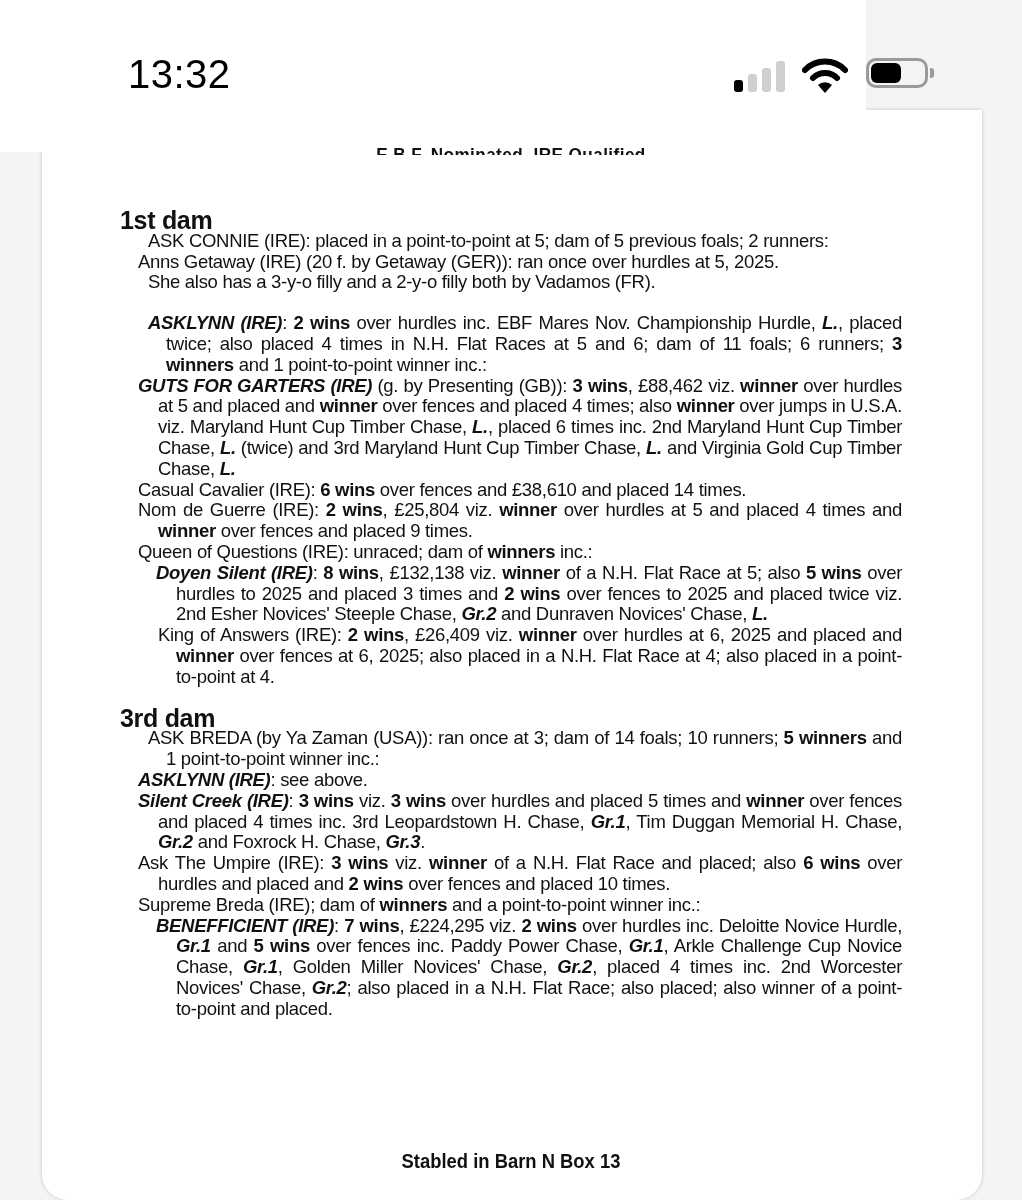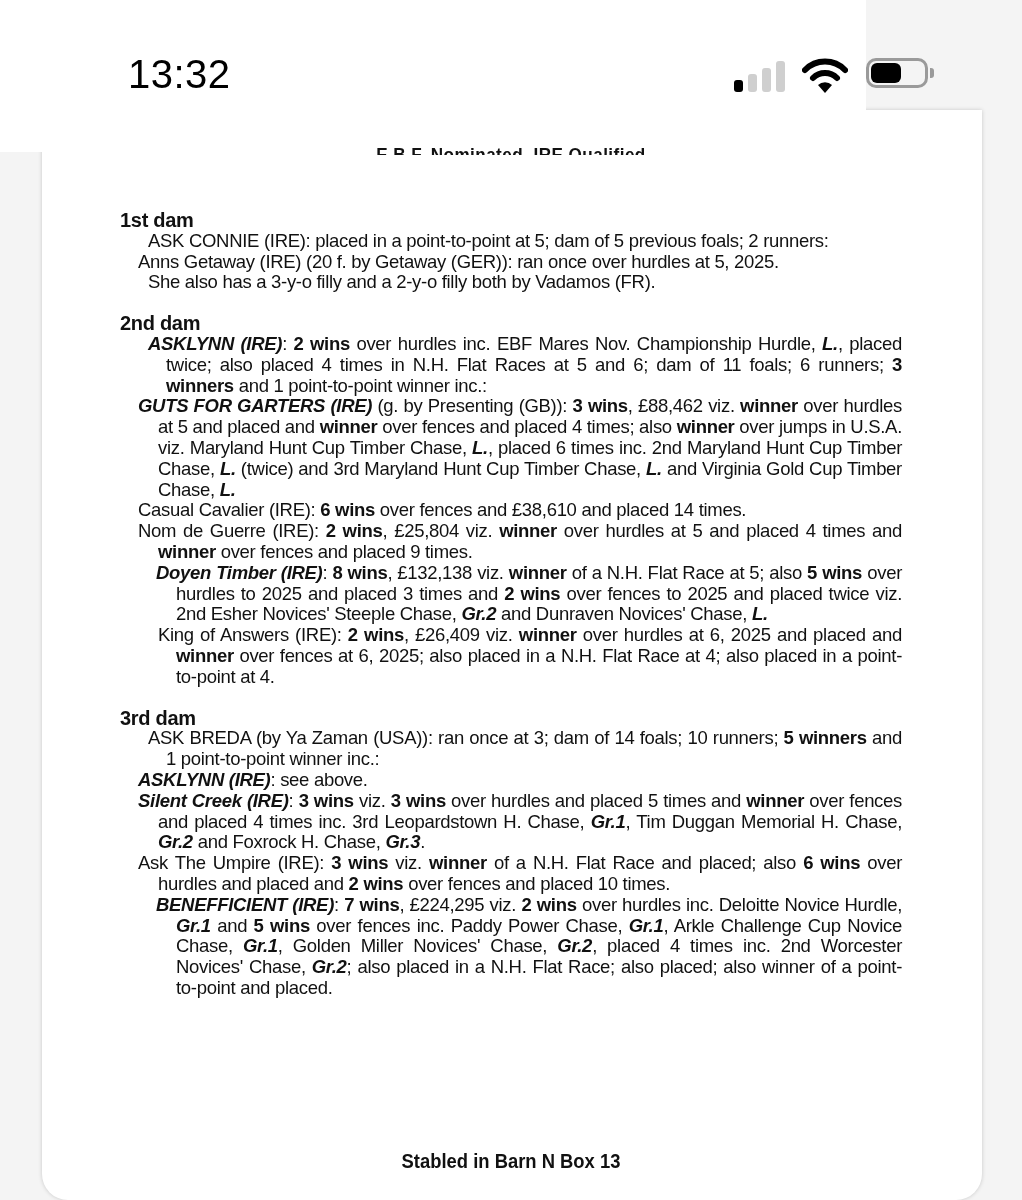--- a/index.html
+++ b/index.html
@@ -14,21 +14,21 @@
   .battery .body { position:absolute; left:0; top:0; width:62px; height:30px; border:3px solid #9a9a9a; border-radius:10px; box-sizing:border-box; }
   .battery .fill { position:absolute; left:5px; top:5px; width:30px; height:20px; background:#000; border-radius:6px; }
   .battery .cap { position:absolute; left:64px; top:10px; width:4px; height:10px; background:#9a9a9a; border-radius:0 3px 3px 0; }
 
   .doc { position:absolute; left:42px; top:110px; width:940px; height:1090px; background:#ffffff; border-radius:0 0 26px 26px; box-shadow:0 0 4px rgba(0,0,0,0.18); z-index:1; }
   .header-cut { position:absolute; left:0; top:141px; width:1022px; text-align:center; font-size:19px; font-weight:700; z-index:4; transform:scaleX(0.9); letter-spacing:0.5px; height:14px; overflow:hidden; line-height:28px; }
   .header-cut span { display:inline-block; margin-top:-6px; }
 
   .content { position:absolute; left:120px; top:210px; width:782px; z-index:2; font-size:18.5px; line-height:20.8px; letter-spacing:-0.3px; }
   .section { margin-bottom:20px; }
-  .section-title { font-weight:700; font-size:20px; }
+  .section-title { font-weight:700; font-size:25px; }
   .entry { text-align:justify; text-align-last:left; }
   .lvl0 { padding-left:18px; text-indent:-18px;margin-left:28px; }
   .lvl1 { padding-left:38px; text-indent:-20px; }
   .lvl2 { padding-left:56px; text-indent:-20px; }
   .lvl3 { padding-left:56px; text-indent:-18px; }
   b { font-weight:700; }
   i.hn { font-style:italic; font-weight:700; }
   .footer { position:absolute; left:0; top:1150px; width:1022px; text-align:center; font-weight:700; font-size:20px; z-index:2; transform:scaleX(0.92); }
 </style>
 </head>
@@ -61,31 +61,32 @@
 <div class="header-cut"><span>E.B.F. Nominated.   IRE Qualified</span></div>
 
 <div class="content" id="content">
     <div class="section">
       <div class="section-title">1st dam</div>
       <div class="entry lvl0">ASK CONNIE (IRE): placed in a point-to-point at 5; dam of 5 previous foals; 2 runners:</div>
       <div class="entry lvl1">Anns Getaway (IRE) (20 f. by Getaway (GER)): ran once over hurdles at 5, 2025.</div>
       <div class="entry lvl0">She also has a 3-y-o filly and a 2-y-o filly both by Vadamos (FR).</div>
     </div>
     <div class="section">
-      <div class="section-title">2nd dam</div>
       <div class="entry lvl0"><i class="hn">ASKLYNN (IRE)</i>: <b>2 wins</b> over hurdles inc. EBF Mares Nov. Championship Hurdle, <i class="hn">L.</i>, placed twice; also placed 4 times in N.H. Flat Races at 5 and 6; dam of 11 foals; 6 runners; <b>3 winners</b> and 1 point-to-point winner inc.:</div>
       <div class="entry lvl1"><i class="hn">GUTS FOR GARTERS (IRE)</i> (g. by Presenting (GB)): <b>3 wins</b>, £88,462 viz. <b>winner</b> over hurdles at 5 and placed and <b>winner</b> over fences and placed 4 times; also <b>winner</b> over jumps in U.S.A. viz. Maryland Hunt Cup Timber Chase, <i class="hn">L.</i>, placed 6 times inc. 2nd Maryland Hunt Cup Timber Chase, <i class="hn">L.</i> (twice) and 3rd Maryland Hunt Cup Timber Chase, <i class="hn">L.</i> and Virginia Gold Cup Timber Chase, <i class="hn">L.</i></div>
       <div class="entry lvl1">Casual Cavalier (IRE): <b>6 wins</b> over fences and £38,610 and placed 14 times.</div>
       <div class="entry lvl1">Nom de Guerre (IRE): <b>2 wins</b>, £25,804 viz. <b>winner</b> over hurdles at 5 and placed 4 times and <b>winner</b> over fences and placed 9 times.</div>
-      <div class="entry lvl2"><i class="hn">Doyen Timber (IRE)</i>: <b>8 wins</b>, £132,138 viz. <b>winner</b> of a N.H. Flat Race at 5; also <b>5 wins</b> over hurdles to 2025 and placed 3 times and <b>2 wins</b> over fences to 2025 and placed twice viz. 2nd Esher Novices' Steeple Chase, <i class="hn">Gr.2</i> and Dunraven Novices' Chase, <i class="hn">L.</i></div>
+      <div class="entry lvl1">Queen of Questions (IRE): unraced; dam of <b>winners</b> inc.:</div>
+      <div class="entry lvl2"><i class="hn">Doyen Silent (IRE)</i>: <b>8 wins</b>, £132,138 viz. <b>winner</b> of a N.H. Flat Race at 5; also <b>5 wins</b> over hurdles to 2025 and placed 3 times and <b>2 wins</b> over fences to 2025 and placed twice viz. 2nd Esher Novices' Steeple Chase, <i class="hn">Gr.2</i> and Dunraven Novices' Chase, <i class="hn">L.</i></div>
       <div class="entry lvl3">King of Answers (IRE): <b>2 wins</b>, £26,409 viz. <b>winner</b> over hurdles at 6, 2025 and placed and <b>winner</b> over fences at 6, 2025; also placed in a N.H. Flat Race at 4; also placed in a point-to-point at 4.</div>
     </div>
     <div class="section">
       <div class="section-title">3rd dam</div>
       <div class="entry lvl0">ASK BREDA (by Ya Zaman (USA)): ran once at 3; dam of 14 foals; 10 runners; <b>5 winners</b> and 1 point-to-point winner inc.:</div>
       <div class="entry lvl1"><i class="hn">ASKLYNN (IRE)</i>: see above.</div>
       <div class="entry lvl1"><i class="hn">Silent Creek (IRE)</i>: <b>3 wins</b> viz. <b>3 wins</b> over hurdles and placed 5 times and <b>winner</b> over fences and placed 4 times inc. 3rd Leopardstown H. Chase, <i class="hn">Gr.1</i>, Tim Duggan Memorial H. Chase, <i class="hn">Gr.2</i> and Foxrock H. Chase, <i class="hn">Gr.3</i>.</div>
       <div class="entry lvl1">Ask The Umpire (IRE): <b>3 wins</b> viz. <b>winner</b> of a N.H. Flat Race and placed; also <b>6 wins</b> over hurdles and placed and <b>2 wins</b> over fences and placed 10 times.</div>
+      <div class="entry lvl1">Supreme Breda (IRE); dam of <b>winners</b> and a point-to-point winner inc.:</div>
       <div class="entry lvl2"><i class="hn">BENEFFICIENT (IRE)</i>: <b>7 wins</b>, £224,295 viz. <b>2 wins</b> over hurdles inc. Deloitte Novice Hurdle, <i class="hn">Gr.1</i> and <b>5 wins</b> over fences inc. Paddy Power Chase, <i class="hn">Gr.1</i>, Arkle Challenge Cup Novice Chase, <i class="hn">Gr.1</i>, Golden Miller Novices' Chase, <i class="hn">Gr.2</i>, placed 4 times inc. 2nd Worcester Novices' Chase, <i class="hn">Gr.2</i>; also placed in a N.H. Flat Race; also placed; also winner of a point-to-point and placed.</div>
     </div>
   </div>
 
 <div class="footer">Stabled in Barn N Box 13</div>
 
 </body></html>

